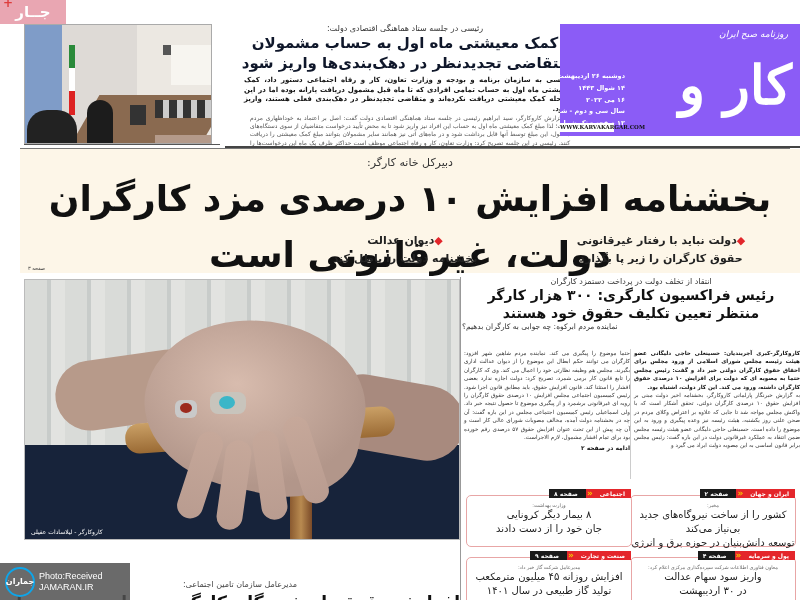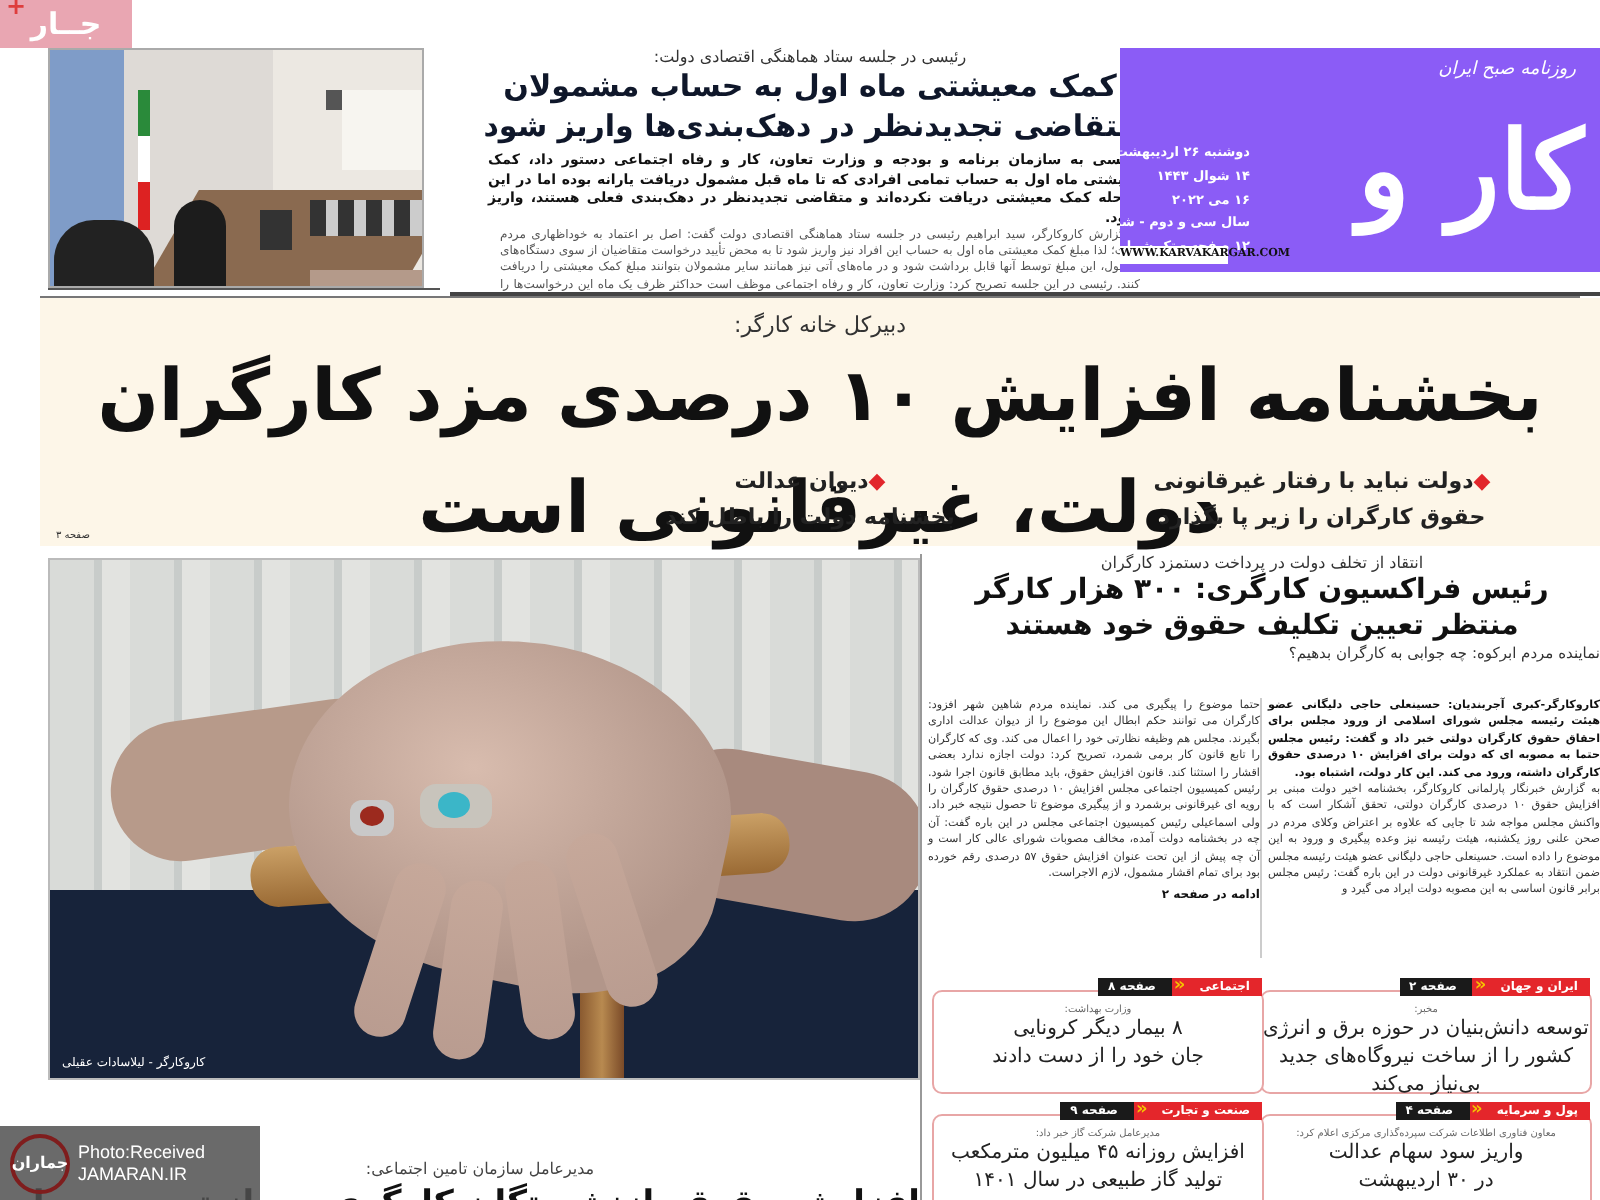--- a/index.html
+++ b/index.html
@@ -71,28 +71,28 @@
   .hero .ring1 i { position: absolute; left: 5px; top: 3px; width: 12px; height: 10px; background: #9c2a1e; border-radius: 50%; }
   .hero .ring2 { position: absolute; left: 185px; top: 112px; width: 36px; height: 22px; background: #c8c4bc; border-radius: 8px; }
   .hero .ring2 i { position: absolute; left: 9px; top: 4px; width: 16px; height: 13px; background: #3bb6c8; border-radius: 50%; }
   .hero .credit { position: absolute; left: 6px; bottom: 4px; color: #fff; font-size: 6px; direction: rtl; }
 
   
   .bottom-story { position: absolute; left: 20px; top: 580px; width: 440px; text-align: center; }
   .bottom-story .kicker { font-size: 8px; color: #444; }
   .bottom-story .head { font-size: 17px; font-weight: bold; line-height: 26px; color: #111; white-space: nowrap; }
   .photo-credit { position: absolute; left: 0; top: 563px; width: 130px; height: 37px; background: rgba(80,80,80,.85); z-index: 6; display: flex; align-items: center; }
-  .photo-credit .circle { width: 30px; height: 30px; border: 2px solid #7f1d1d; border-radius: 50%; margin: 0 4px 0 5px; display: flex; align-items: center; justify-content: center; color: #fff; font-size: 8px; font-weight: bold; }
+  .photo-credit .circle { width: 30px; height: 30px; border: 2px solid #0ea5e9; border-radius: 50%; margin: 0 4px 0 5px; display: flex; align-items: center; justify-content: center; color: #fff; font-size: 8px; font-weight: bold; }
   .photo-credit .txt { color: #fff; font-size: 9px; line-height: 11px; font-family: "Liberation Sans", sans-serif; }
 
   
   .right-story { position: absolute; left: 462px; top: 277px; width: 338px; }
   .right-story .kicker { text-align: center; font-size: 8px; color: #333; }
   .right-story .head { text-align: center; font-size: 14px; font-weight: bold; line-height: 18px; }
-  .right-story .sub { text-align: right; font-size: 7.5px; color: #333; }
+  .right-story .sub { text-align: left; font-size: 7.5px; color: #333; }
   .cols { position: absolute; left: 462px; top: 349px; width: 338px; height: 138px; }
   .col { position: absolute; top: 0; width: 166px; font-size: 5.6px; line-height: 8.4px; text-align: justify; color: #333; direction: rtl; }
   .col-r { right: 0; }
   .col-l { left: 2px; }
   .col .bold { font-weight: bold; color: #111; }
   .col .cont { font-weight: bold; color: #111; margin-top: 3px; font-size: 6px; }
   .col-divider { position: absolute; left: 168px; top: 0; width: 1px; height: 130px; background: #ccc; }
 
   
   .teaser { position: absolute; width: 166px; height: 52px; border: 1px solid #e8a6a6; border-radius: 5px; background: #fff; }
@@ -219,22 +219,22 @@
   </div>
 </div>
 
 <div class="teaser t1">
   <div class="tab">
     <span class="sec">ایران و جهان</span>
     <span class="chev">«</span>
     <span class="pg">صفحه ۲</span>
   </div>
   <div class="kick">مخبر:</div>
+  <div class="t">کشور را از ساخت نیروگاه‌های جدید بی‌نیاز می‌کند</div>
   <div class="t">توسعه دانش‌بنیان در حوزه برق و انرژی</div>
-  <div class="t">کشور را از ساخت نیروگاه‌های جدید بی‌نیاز می‌کند</div>
 </div>
 <div class="teaser t2">
   <div class="tab">
     <span class="sec">اجتماعی</span>
     <span class="chev">«</span>
     <span class="pg">صفحه ۸</span>
   </div>
   <div class="kick">وزارت بهداشت:</div>
   <div class="t">۸ بیمار دیگر کرونایی</div>
   <div class="t">جان خود را از دست دادند</div>

